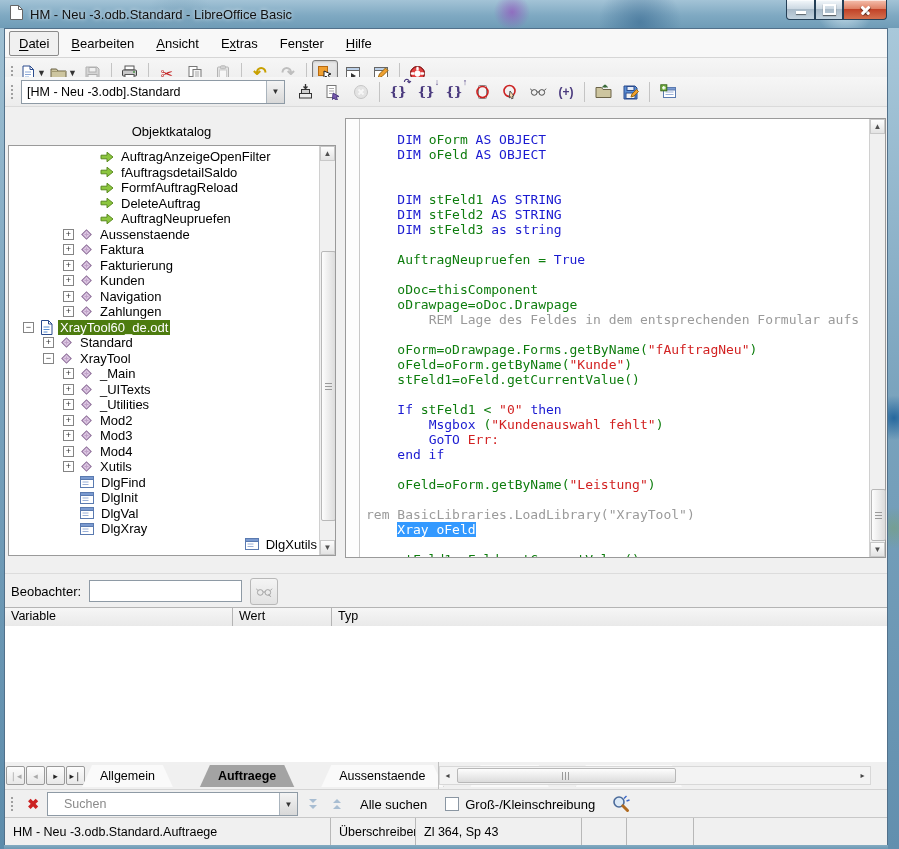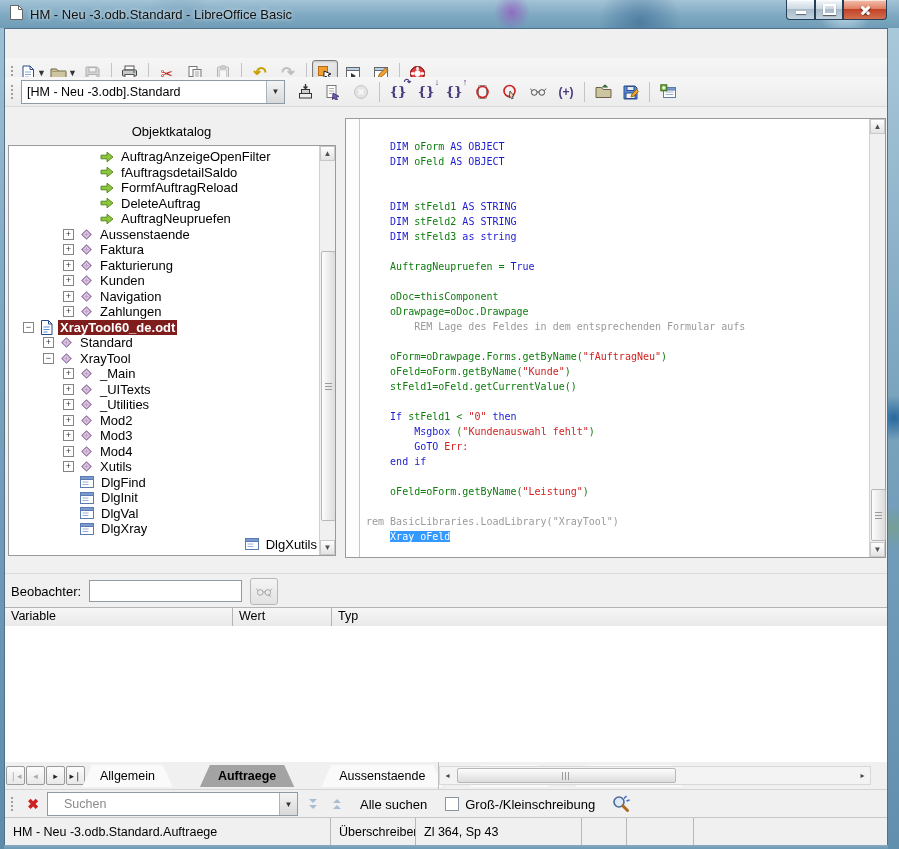--- a/index.html
+++ b/index.html
@@ -71,36 +71,36 @@
   
   .catalog{position:absolute;left:1px;top:90px;width:333px;height:440px;}
   .cat-title{height:27px;display:flex;align-items:center;justify-content:center;font-size:13px;}
   .cat-tree{position:absolute;left:3px;right:2px;top:27px;bottom:2px;background:#fff;border:1px solid #9a9a9a;overflow:hidden;}
   .tree-rows{position:absolute;left:0;top:3px;right:16px;bottom:0;}
   .trow{height:15.5px;display:flex;align-items:center;white-space:nowrap;font-size:13px;}
   .texp{width:9px;height:9px;border:1px solid #848484;background:#fff;flex:none;
         display:flex;align-items:center;justify-content:center;font:9px/7px "Liberation Sans",sans-serif;color:#333;margin-right:6px;}
   .ticon{flex:none;margin-right:5px;display:flex;}
   .tlabel{padding:0 2px;}
-  .tlabel.selected{background:#7f1d1d;color:#fff;font-weight:bold;}
+  .tlabel.selected{background:#4d7c0f;color:#fff;}
   
   .vscroll{position:absolute;right:0;top:0;bottom:0;width:15px;background:#f0f0f0;border-left:1px solid #d0d0d0;}
   .sarrow{position:absolute;left:0;width:15px;height:15px;display:flex;align-items:center;justify-content:center;
           font-size:8px;color:#505050;background:linear-gradient(180deg,#fdfdfd,#e3e3e3);border:1px solid #c8c8c8;box-sizing:border-box;}
   .sarrow.up{top:0;} .sarrow.down{bottom:0;}
   .sthumb{position:absolute;left:1px;width:13px;border:1px solid #b8b8b8;border-radius:2px;
           background:linear-gradient(90deg,#fdfdfd,#dcdcdc);display:flex;align-items:center;justify-content:center;}
   .sgrip{width:7px;height:7px;background:repeating-linear-gradient(180deg,#9a9a9a 0 1px,transparent 1px 3px);}
   
   .vsplit{position:absolute;left:334px;top:90px;width:7px;height:440px;background:#f0f0f0;}
   
   .editor{position:absolute;left:341px;top:90px;right:2px;height:440px;background:#fff;border:1px solid #9a9a9a;box-sizing:border-box;}
   .gutter{position:absolute;left:0;top:0;bottom:0;width:13px;background:#fdfdfd;border-right:1px solid #c8c8c8;}
   .code{position:absolute;left:14px;top:0;right:16px;bottom:0;overflow:hidden;
-        font-family:"DejaVu Sans Mono",monospace;font-size:10px;line-height:15px;white-space:pre;padding:20px 0 0 6px;}
+        font-family:"DejaVu Sans Mono",monospace;font-size:13px;line-height:15px;white-space:pre;padding:13px 0 0 6px;}
   .cl{height:15px;}
   .tk-kw{color:#1a1ad1;} .tk-id{color:#0e7d0e;} .tk-str{color:#d22222;} .tk-com{color:#9a9a9a;}
   .tk-sel{background:#3399ff;color:#fff;}
   
   .watchrow{position:absolute;left:1px;top:545px;right:1px;height:34px;display:flex;align-items:center;background:#f0f0f0;border-top:1px solid #dcdcdc;}
   .watch-label{margin-left:6px;margin-right:8px;}
   .watch-input{width:143px;height:20px;border:1px solid #8e9aa5;background:#fff;font:13px "Liberation Sans",sans-serif;padding:0 4px;}
   .watch-btn{margin-left:8px;width:26px;height:25px;border:1px solid #b8b8b8;border-radius:3px;
              background:linear-gradient(180deg,#f4f4f4,#e2e2e2);display:flex;align-items:center;justify-content:center;}
   .thead{position:absolute;left:1px;top:579px;right:1px;height:18px;display:flex;background:linear-gradient(180deg,#f6f6f6,#e9e9e9);
@@ -170,20 +170,28 @@
           </div>
         </div>
     </div>
   </div>
   <div class="frame-l"></div>
   <div class="frame-r"></div>
   <div class="frame-b"></div>
 
   <div class="client">
 
+    <div class="menubar" id="menubar">
+        <div class="menu-item focused"><u>D</u>atei</div>
+        <div class="menu-item"><u>B</u>earbeiten</div>
+        <div class="menu-item"><u>A</u>nsicht</div>
+        <div class="menu-item">E<u>x</u>tras</div>
+        <div class="menu-item">Fen<u>s</u>ter</div>
+        <div class="menu-item"><u>H</u>ilfe</div>
+      </div>
 
     <div class="toolbar" id="tb1">
       <div class="grip"></div>
     <div class="btn">
           <span class="ic">
             <svg width="16" height="16" viewBox="0 0 16 16">
               <path d="M3 1h7l3.5 3.5V15H3z" fill="#fff" stroke="#2a4b8d"></path>
               <path d="M10 1v3.5h3.5" fill="none" stroke="#2a4b8d"></path>
               <path d="M5 7h6M5 9.5h6M5 12h4" stroke="#8aa6d6"></path>
             </svg>

